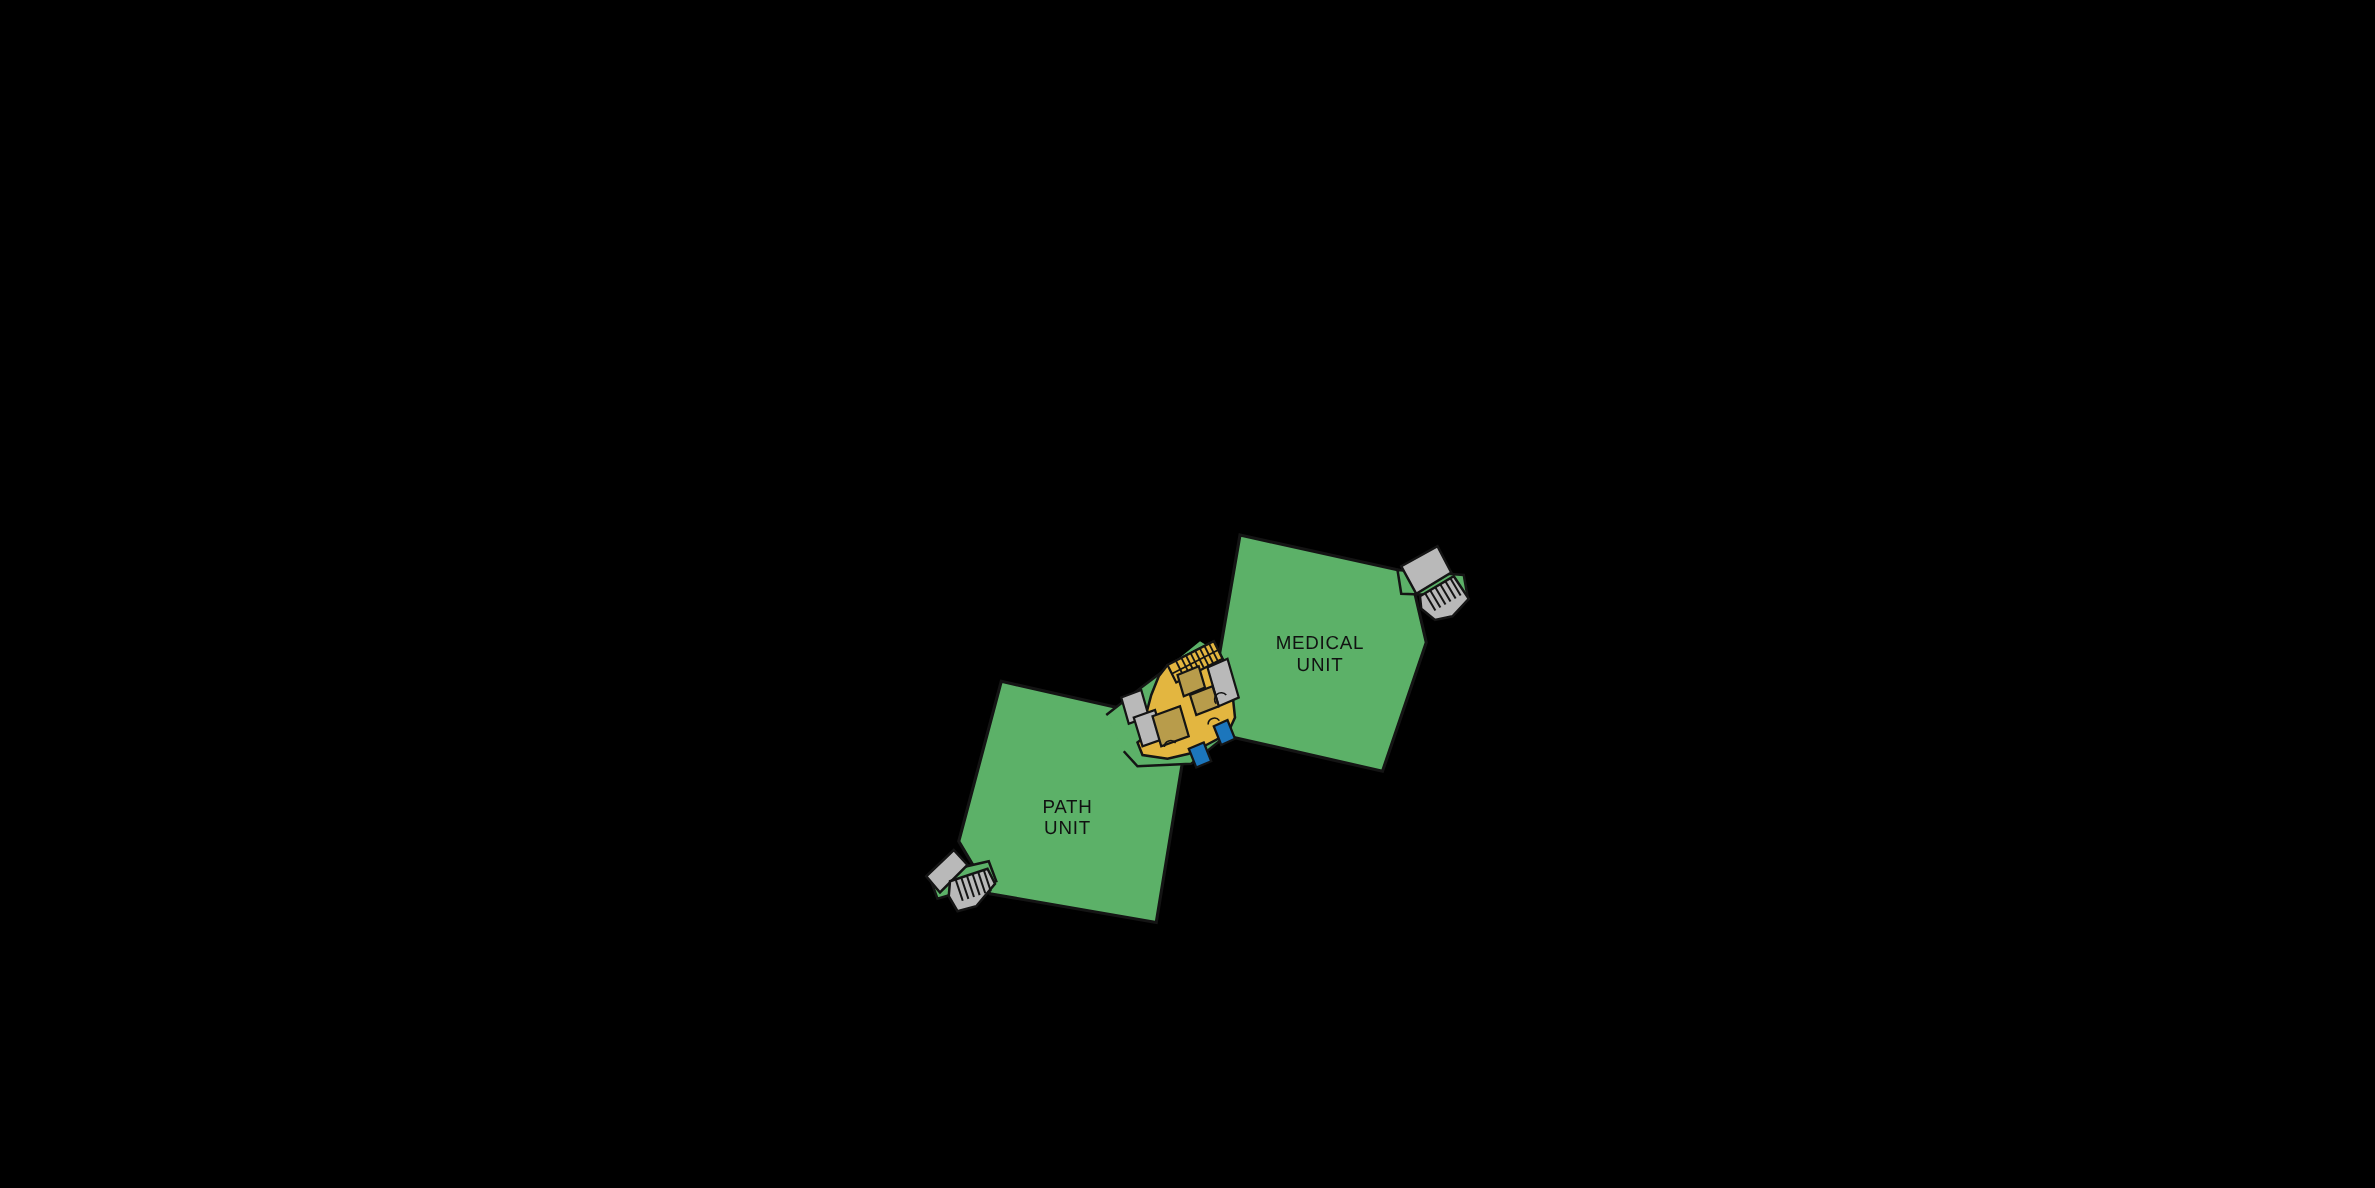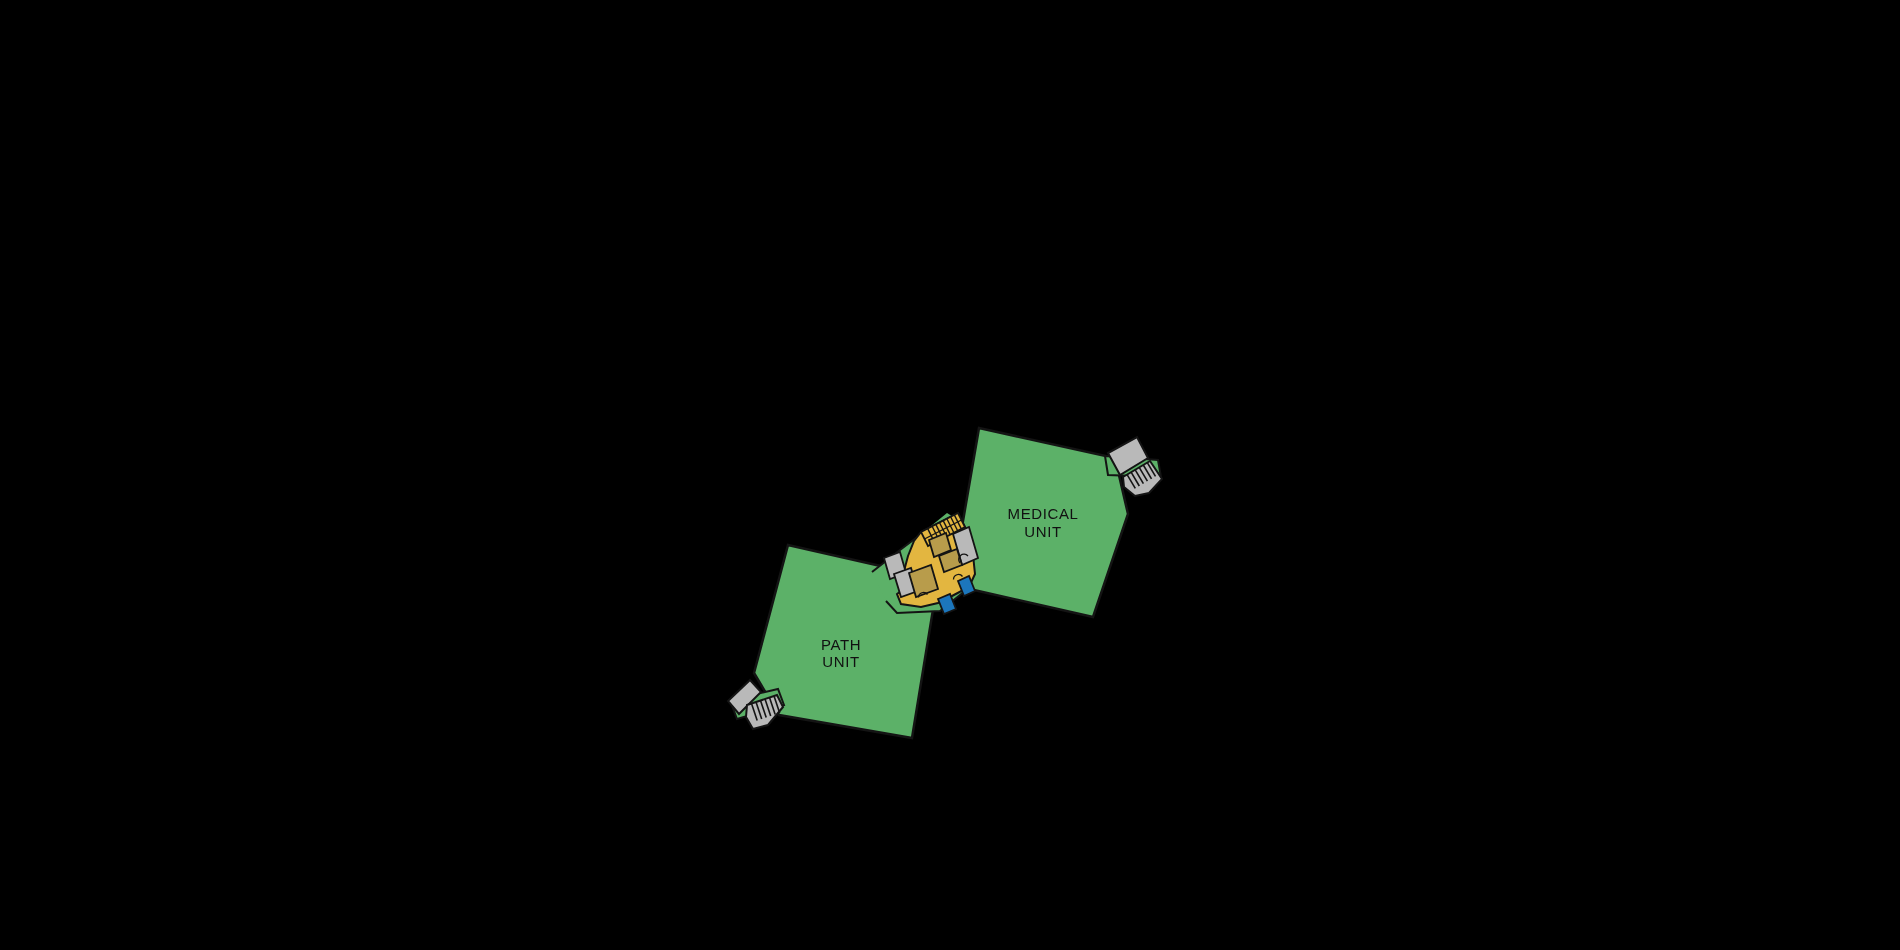--- a/index.html
+++ b/index.html
@@ -5,21 +5,21 @@
   html, body {
     margin: 0;
     padding: 0;
     width: 1900px;
     height: 950px;
     background: #000000;
     overflow: hidden;
   }
   #plan-wrap {
     position: absolute;
-    left: 0; top: 0;
+    left: 13px; top: 0;
     width: 1715px;
     height: 950px;
   }
   svg { display: block; }
   .unit-label {
     font-family: "Liberation Sans", sans-serif;
     font-size: 15px;
     letter-spacing: 0.6px;
     fill: #111111;
     text-anchor: middle;

